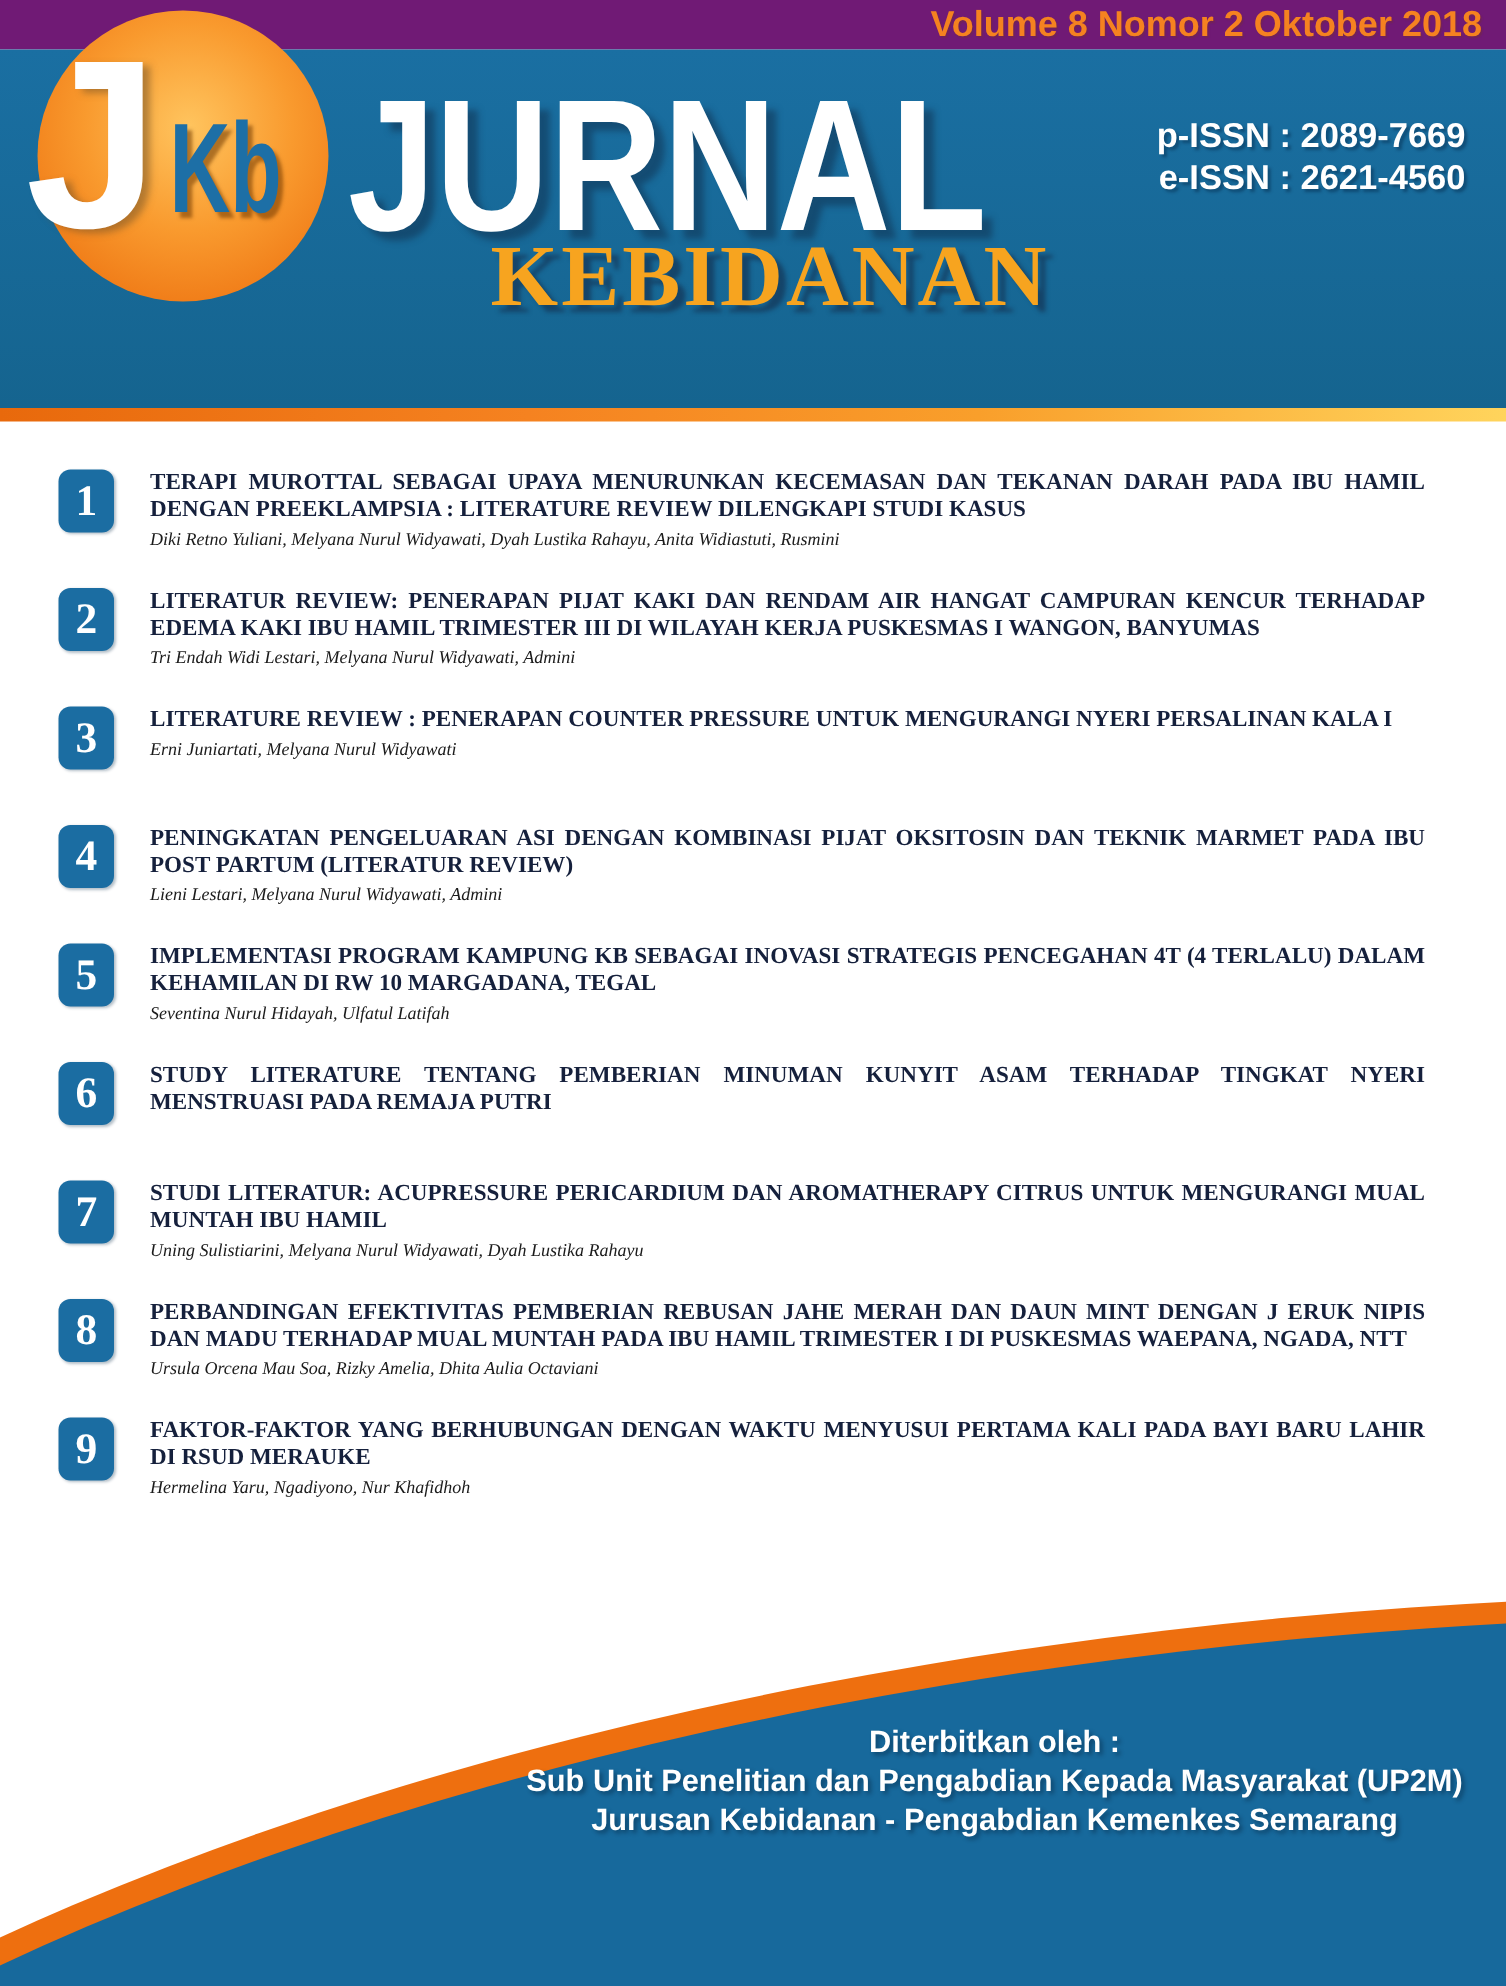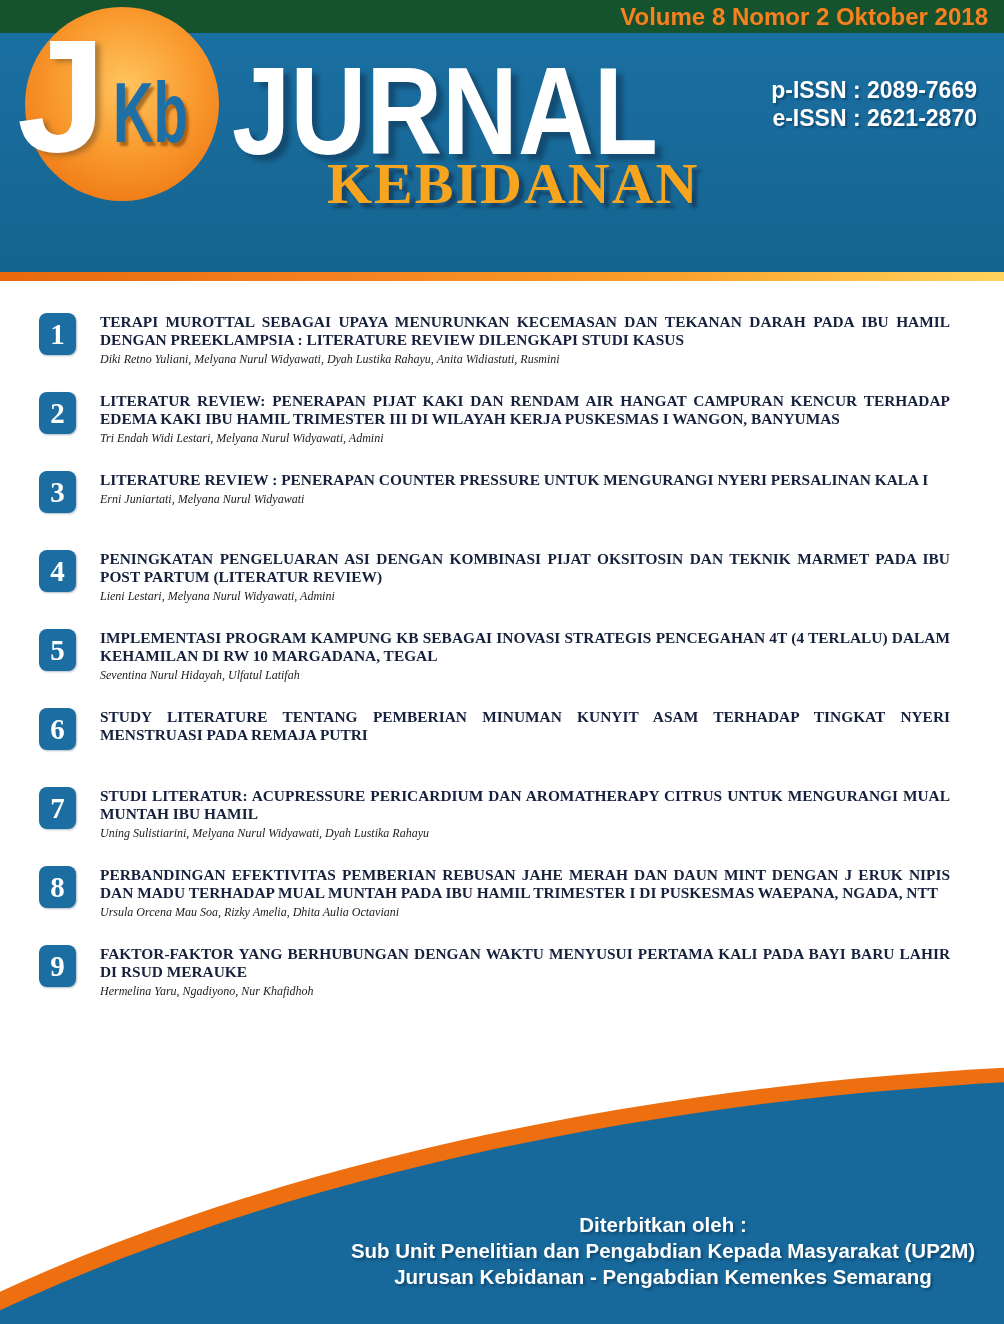--- a/index.html
+++ b/index.html
@@ -1,20 +1,20 @@
 <!DOCTYPE html>
 <html><head>
 <meta charset="utf-8">
 <style>
   * { margin:0; padding:0; box-sizing:border-box; }
   body { width:1004px; margin:0; background:#ffffff; font-family:"Liberation Sans", "DejaVu Sans", sans-serif; }
   .page { position:relative; width:1004px; height:1324px; background:#ffffff; overflow:hidden; }
 
   
-  .top-strip { position:absolute; left:0; top:0; width:1004px; height:33px; background:#14532d; }
+  .top-strip { position:absolute; left:0; top:0; width:1004px; height:33px; background:#701a75; }
   .volume { position:absolute; right:16px; top:1px; font-size:24px; line-height:31px; font-weight:bold;
             color:#f58220; text-shadow:1px 1px 1px rgba(120,60,0,.25); }
   .blue-band { position:absolute; left:0; top:33px; width:1004px; height:239px;
                background:linear-gradient(#1a6fa2, #15648f); }
   .orange-stripe { position:absolute; left:0; top:272px; width:1004px; height:9px;
                background:linear-gradient(to right, #e8690c, #f58220 35%, #f99f2b 65%, #ffd45c); }
 
   .logo-circle { position:absolute; left:25px; top:7px; width:194px; height:194px; border-radius:50%;
                background:radial-gradient(circle at 52% 40%, #ffc45e 0%, #f99a2e 45%, #f07c18 78%, #e86f12 100%); }
   .logo-j { position:absolute; left:-8px; top:9px; font-size:160px; line-height:1; font-weight:bold;
@@ -43,21 +43,21 @@
   .title { font-family:"Liberation Serif", "DejaVu Serif", serif; font-weight:bold; font-size:15.4px;
            line-height:18px; color:#15203c; text-align:justify; }
   .authors { font-family:"Liberation Serif", "DejaVu Serif", serif; font-style:italic; font-size:12px;
            line-height:18px; color:#1b1b1b; margin-top:1px; }
 
   
   .footer-orange { position:absolute; left:-510px; top:1063px; width:3400px; height:1600px; border-radius:50%;
            background:linear-gradient(to bottom right, #ee6f0f 40%, #f9982b 60%); }
   .footer-blue { position:absolute; left:-500px; top:1077px; width:3400px; height:1600px; border-radius:50%;
            background:#17699c; }
-  .footer-text { position:absolute; left:323px; top:1212px; width:680px; text-align:center; color:#ffffff;
+  .footer-text { position:absolute; left:323px; top:1149px; width:680px; text-align:center; color:#ffffff;
            font-weight:bold; font-size:20.5px; line-height:26px; text-shadow:2px 2px 3px rgba(0,20,40,.4); }
 </style>
 </head>
 <body>
 
 <div class="page">
 
   <div class="top-strip">
     <div class="volume">Volume 8 Nomor 2 Oktober 2018</div>
   </div>
@@ -65,21 +65,21 @@
   <div class="orange-stripe"></div>
 
   <div class="logo-circle">
     <span class="logo-j">J</span>
     <span class="logo-kb">Kb</span>
   </div>
   <div class="jurnal">JURNAL</div>
   <div class="kebidanan">KEBIDANAN</div>
   <div class="issn">
     <div>p-ISSN : 2089-7669</div>
-    <div>e-ISSN : 2621-2870</div>
+    <div>e-ISSN : 2621-4560</div>
   </div>
 
   <div class="articles">
 
     <div class="item">
       <div class="num">1</div>
       <div class="txt">
         <div class="title">TERAPI MUROTTAL SEBAGAI UPAYA MENURUNKAN KECEMASAN DAN TEKANAN DARAH PADA IBU HAMIL DENGAN PREEKLAMPSIA : LITERATURE REVIEW DILENGKAPI STUDI KASUS</div>
         <div class="authors">Diki Retno Yuliani, Melyana Nurul Widyawati, Dyah Lustika Rahayu, Anita Widiastuti, Rusmini</div>
       </div>

